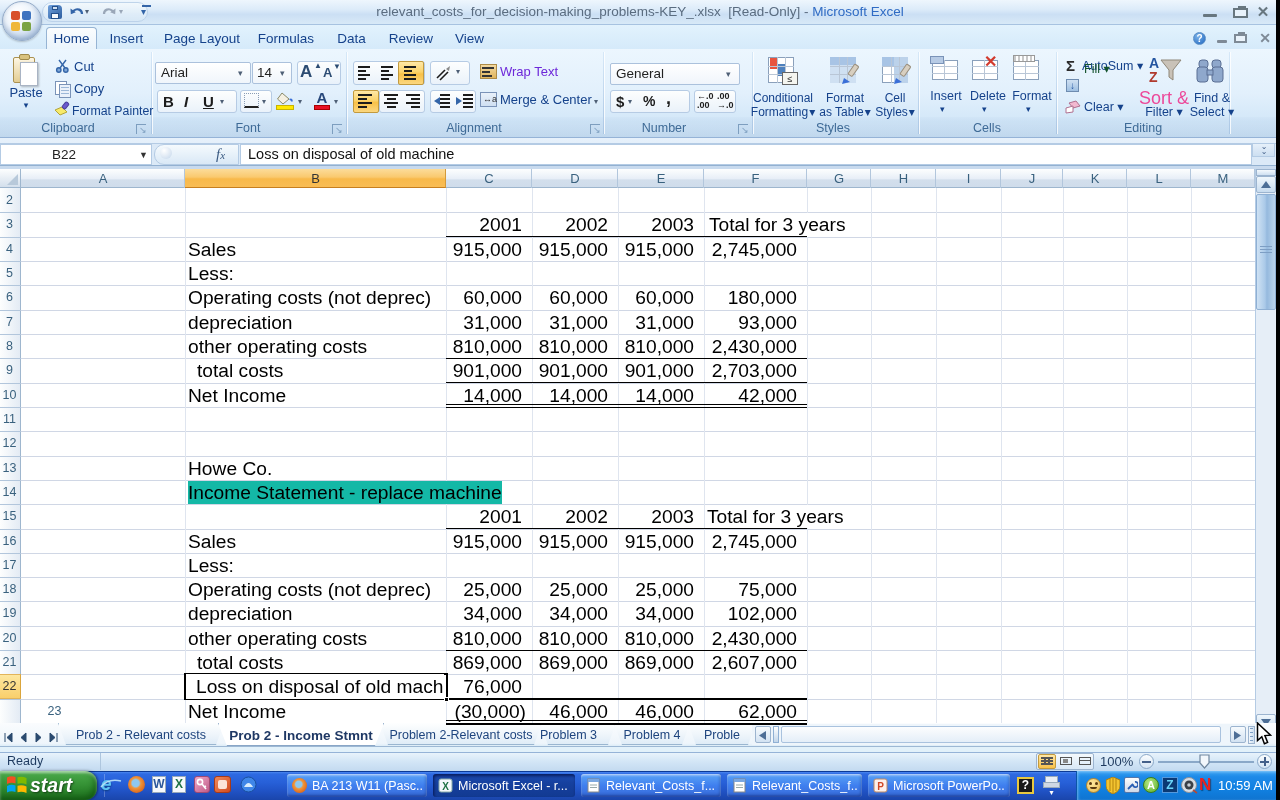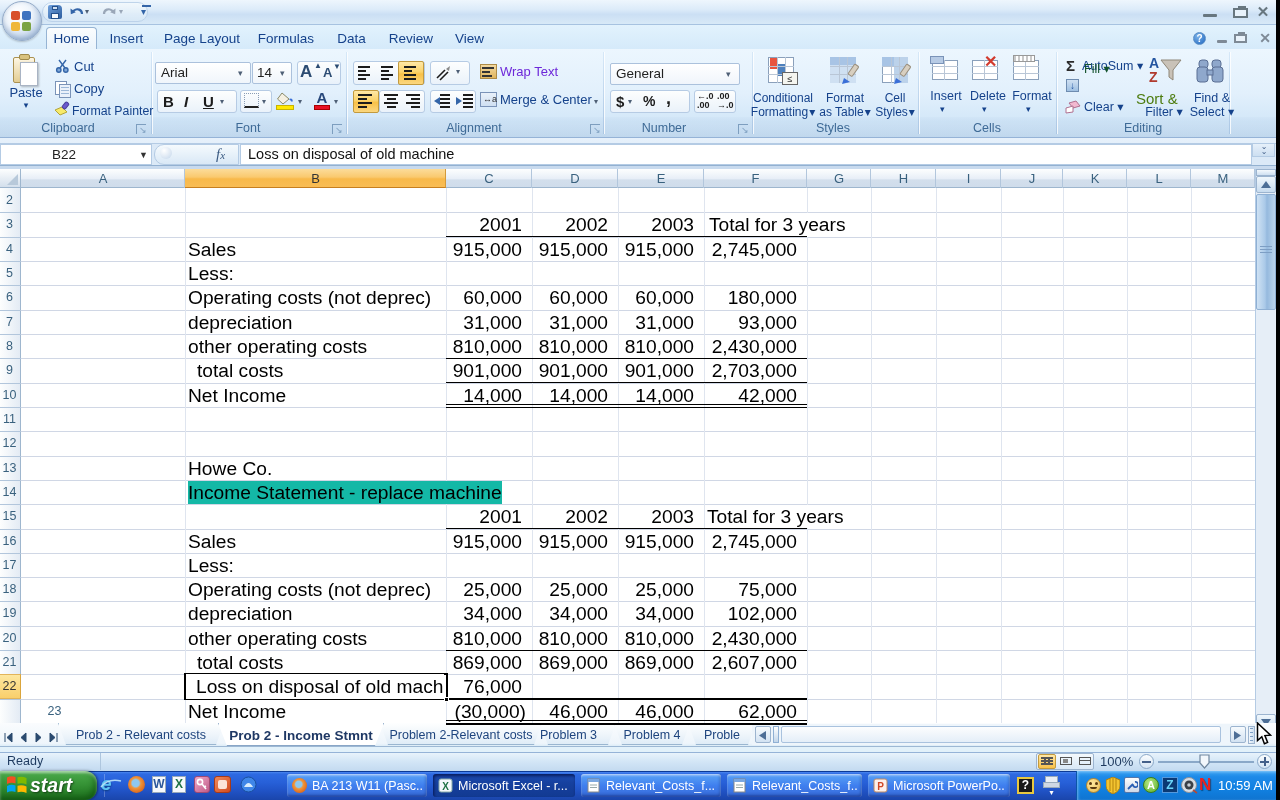--- a/index.html
+++ b/index.html
@@ -1,19 +1,20 @@
 <!DOCTYPE html>
 <html><head><meta charset="utf-8"><style>
 html,body{margin:0;padding:0;}
 body{width:1280px;height:800px;overflow:hidden;font-family:"Liberation Sans",sans-serif;}
 div{position:absolute;box-sizing:border-box;}
 #root{left:0;top:0;width:1280px;height:800px;background:#fff;overflow:hidden;}
 </style></head><body>
 <div id="root">
 <div style="left:0;top:0;width:1280px;height:25px;background:linear-gradient(#eef6fd 0%,#dcebf9 40%,#cbdff4 60%,#d8e9f7 100%);border-bottom:1px solid #a7c2e0;"></div>
+<div style="left:300px;top:4px;width:680px;height:18px;font-size:13.5px;color:#5a6c80;text-align:center;white-space:pre;">relevant_costs_for_decision-making_problems-KEY_.xlsx  [Read-Only] - <span style="color:#2f6bc4">Microsoft Excel</span></div>
 <div style="left:1203px;top:14px;width:14px;height:3px;background:#67767f;border-radius:1px;"></div>
 <div style="left:1233px;top:8px;width:15px;height:10px;border:2px solid #67767f;background:#e8f2fb;"></div>
 <div style="left:1238px;top:6px;width:8px;height:3px;background:#67767f;"></div>
 <div style="left:1256px;top:6px;width:14px;height:12px;color:#67767f;font-size:15px;font-weight:bold;line-height:12px;text-align:center;">✕</div>
 <div style="left:42px;top:2px;width:106px;height:20px;background:linear-gradient(#f4fafd,#d9e9f7);border:1px solid #b8cfe8;border-radius:10px;opacity:.85;"></div>
 <div style="left:48px;top:5px;width:14px;height:14px;background:linear-gradient(135deg,#6fa0dc,#2c5d9e);border-radius:2px 4px 2px 2px;"></div>
 <div style="left:52px;top:6px;width:6px;height:4px;background:#cfe0f2;border:1px solid #24508c;"></div>
 <div style="left:51px;top:13px;width:8px;height:6px;background:#f4f8fc;border:1px solid #24508c;"></div>
 <svg style="position:absolute;left:68px;top:6px" width="16" height="13" viewBox="0 0 16 13">
       <path d="M14 8 C14 3.5 9 2 6 4.5 L4 6.5" fill="none" stroke="#3465a8" stroke-width="2.2"></path>
@@ -273,21 +274,21 @@
 <svg style="position:absolute;left:1064px;top:100px" width="17" height="14" viewBox="0 0 17 14">
       <path d="M5 3 L12 1 L16 6 L9 8 Z" fill="#f2b8d0" stroke="#b07090"></path>
       <path d="M2 8 L9 6 L9 12 L2 13 Z" fill="#fff" stroke="#b07090"></path>
     </svg>
 <div style="left:1084px;top:100px;width:60px;height:14px;font-size:12.5px;color:#15428b;line-height:14px;">Clear ▾</div>
 <div style="left:1149px;top:56px;width:13px;height:14px;font-size:14px;font-weight:bold;color:#2455a0;line-height:14px;">A</div>
 <div style="left:1149px;top:70px;width:13px;height:14px;font-size:14px;font-weight:bold;color:#b03a2e;line-height:14px;">Z</div>
 <svg style="position:absolute;left:1160px;top:58px" width="22" height="26" viewBox="0 0 22 26">
       <path d="M1 2 L21 2 L13 12 L13 22 L9 19 L9 12 Z" fill="#c9c2b8" stroke="#8f8778"></path>
     </svg>
-<div style="left:1136px;top:92px;width:56px;height:13px;font-size:15px;color:#4d7c0f;text-align:left;line-height:13px;">Sort &amp;</div>
+<div style="left:1136px;top:92px;width:56px;height:13px;font-size:18px;color:#ec4899;text-align:center;line-height:13px;">Sort &amp;</div>
 <div style="left:1132px;top:106px;width:64px;height:13px;font-size:12.5px;color:#15428b;text-align:center;line-height:13px;">Filter ▾</div>
 <svg style="position:absolute;left:1196px;top:56px" width="28" height="30" viewBox="0 0 28 30">
       <g fill="#8fa8cc" stroke="#5a6f94" stroke-width="1">
         <rect x="3" y="4" width="9" height="8" rx="3"></rect>
         <rect x="16" y="4" width="9" height="8" rx="3"></rect>
         <rect x="1" y="11" width="11" height="15" rx="3"></rect>
         <rect x="16" y="11" width="11" height="15" rx="3"></rect>
         <rect x="11" y="14" width="6" height="5"></rect>
       </g>
     </svg>

